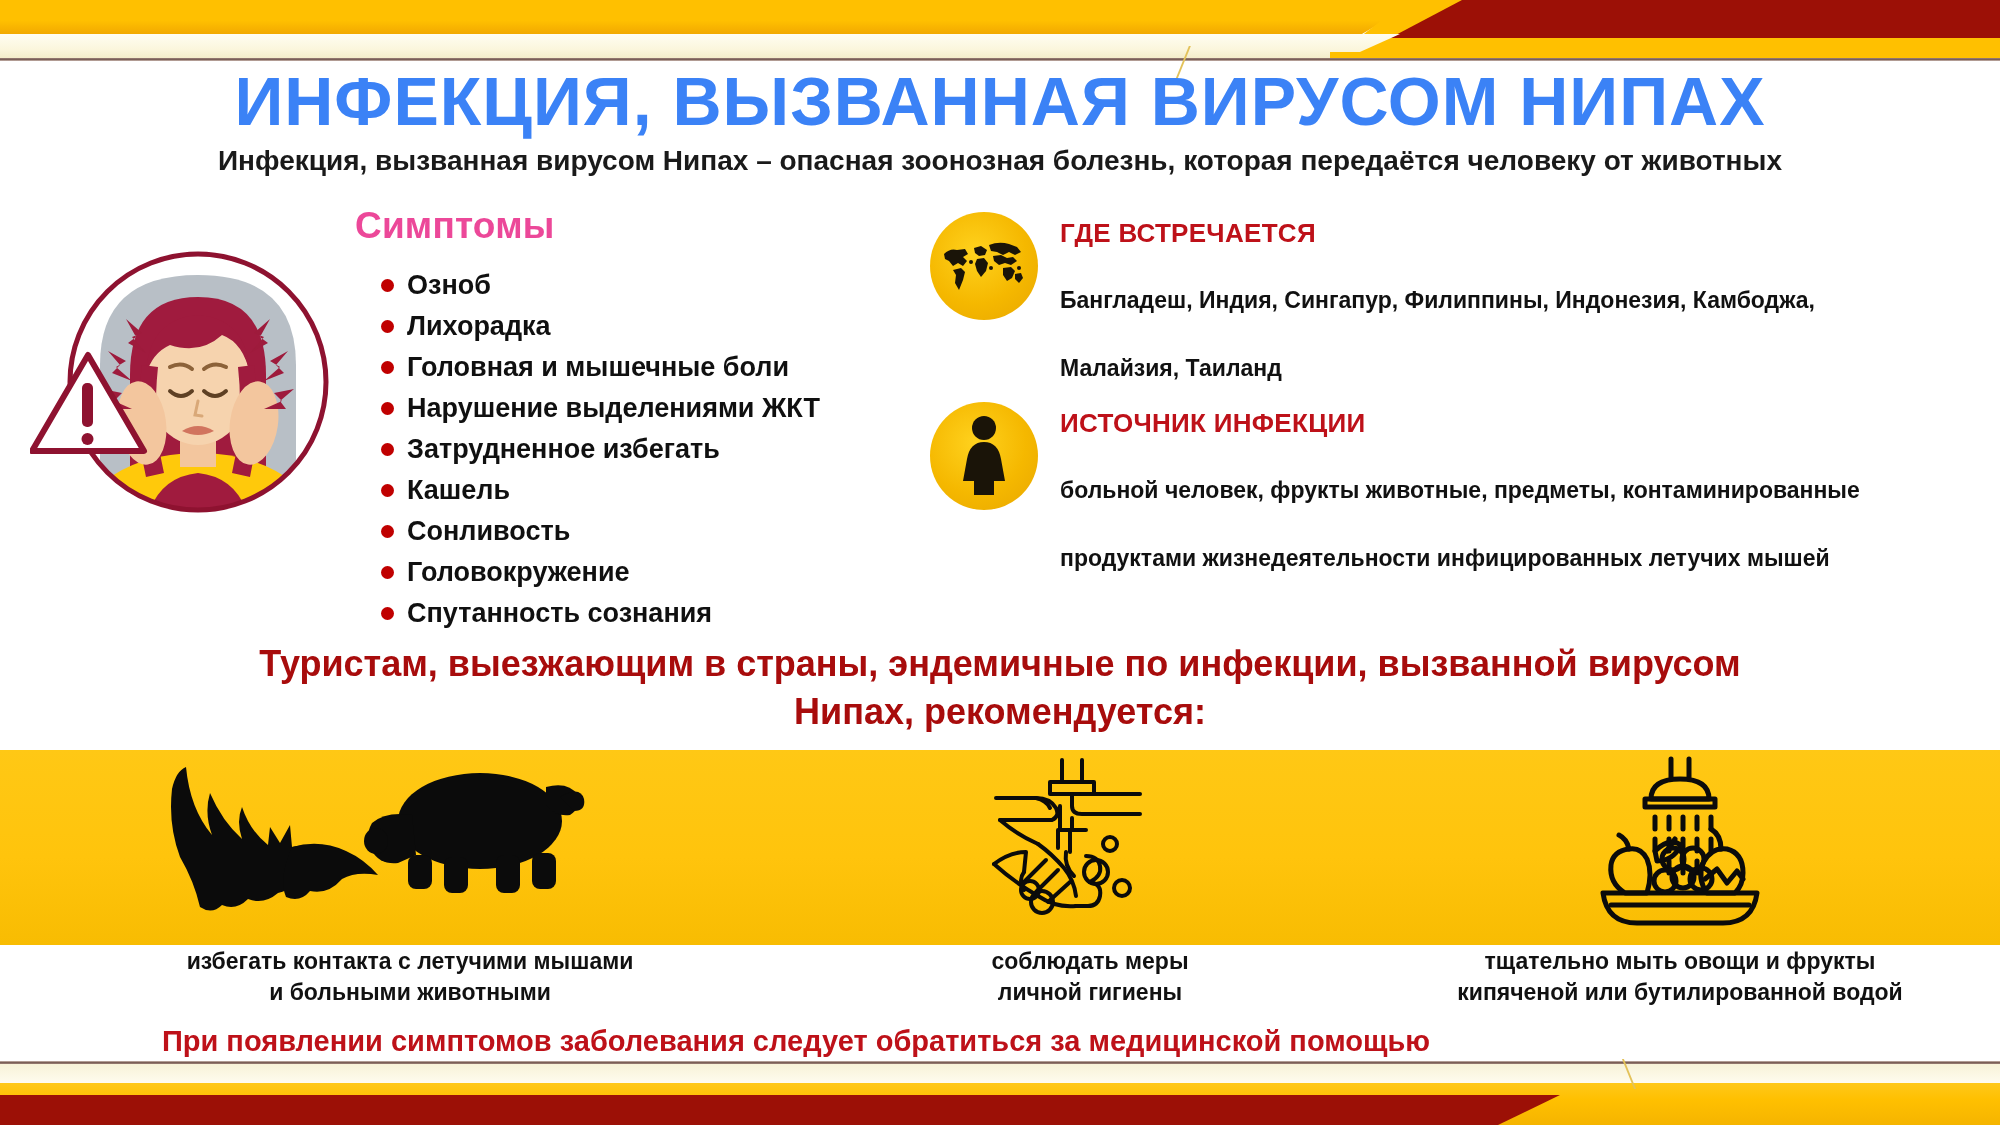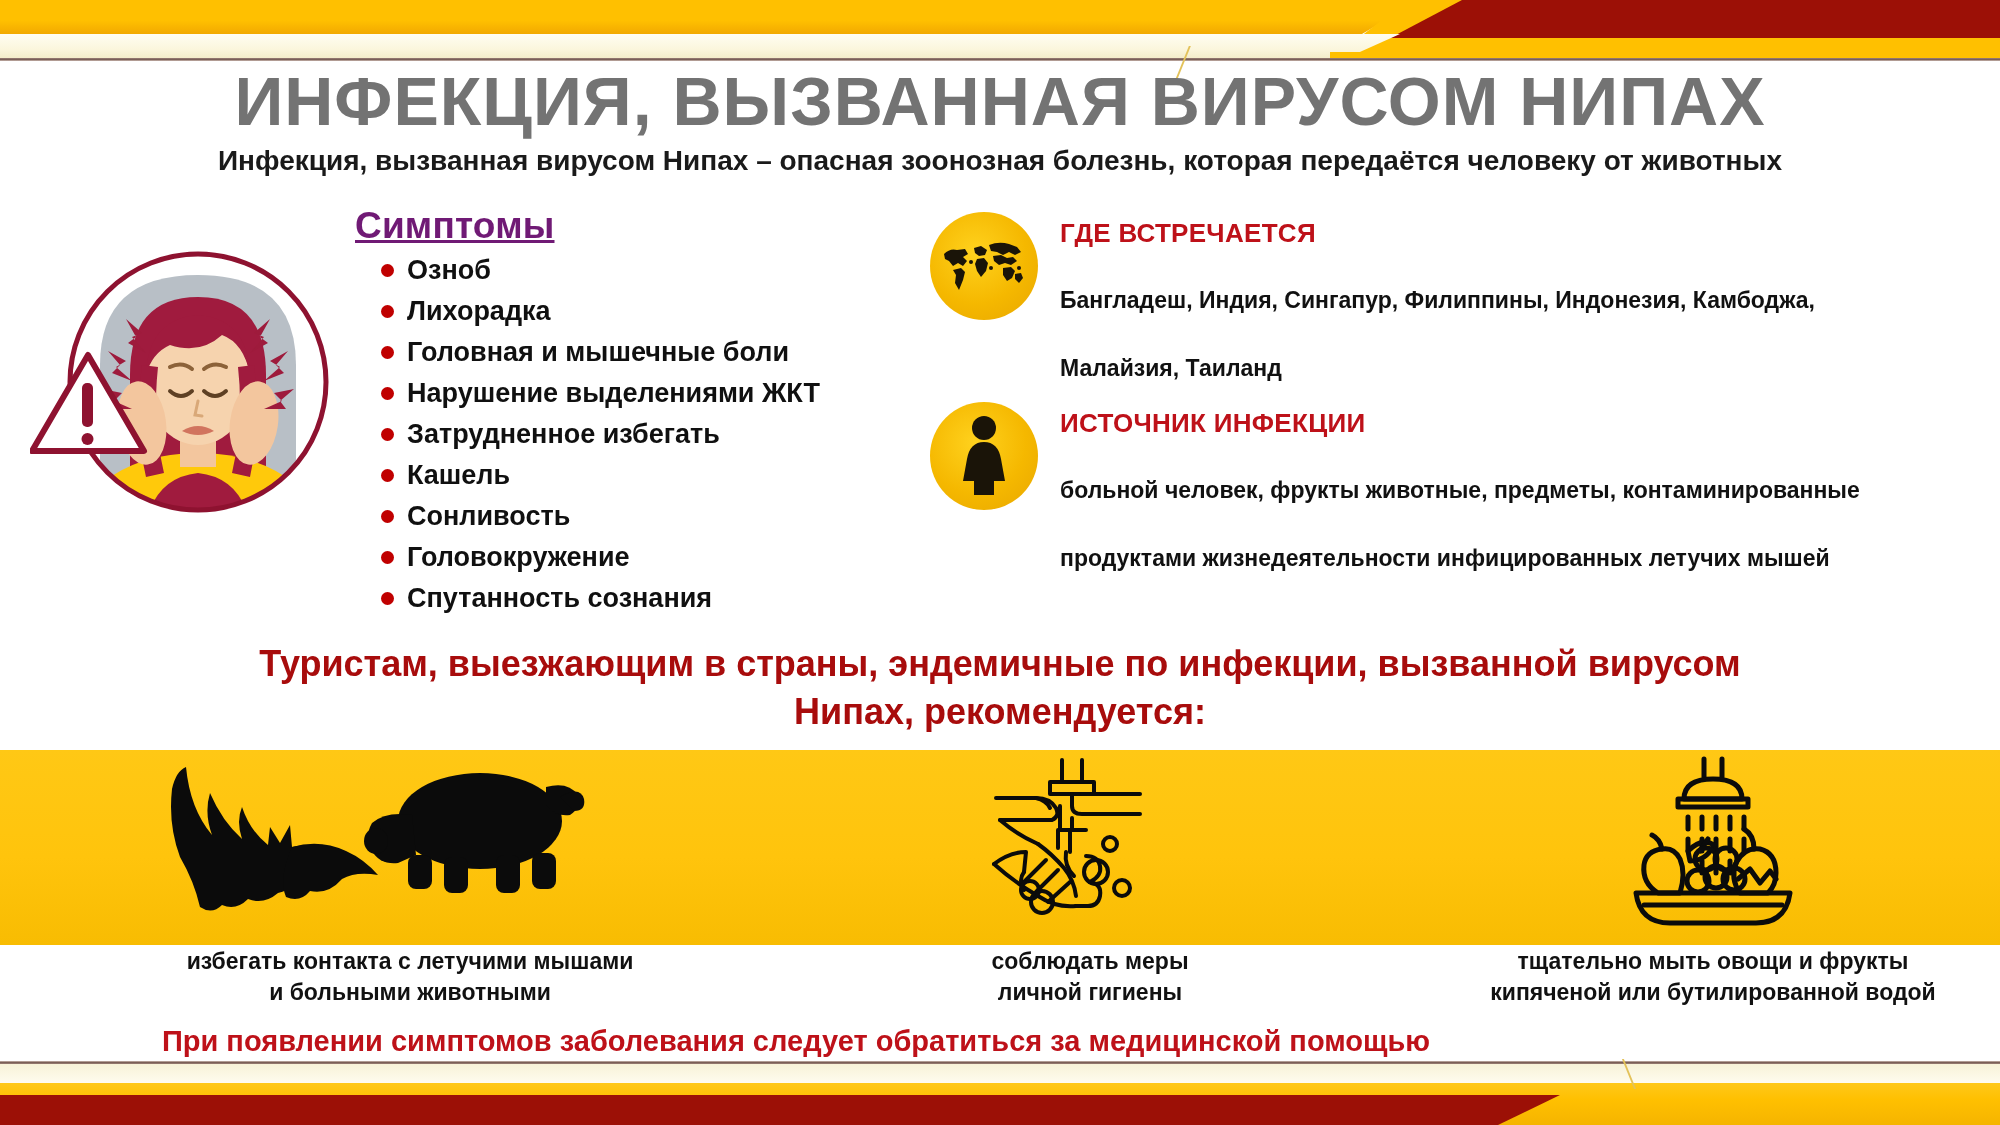--- a/index.html
+++ b/index.html
@@ -77,40 +77,40 @@
     position: absolute; top: 12px; left: 1628px; width: 50px; height: 30px;
     border-left: 2px solid #E3C25A;
     transform: skewX(22deg);
   }
 
   
   .main-title {
     position: absolute; top: 62px; left: 0; width: 2000px;
     text-align: center;
     font-size: 68px; font-weight: bold; letter-spacing: 1px;
-    color: #737373;
+    color: #3b82f6;
     font-family: "Liberation Sans", sans-serif;
     white-space: nowrap;
   }
   .subtitle {
     position: absolute; top: 145px; left: 0; width: 2000px;
     text-align: center;
     font-size: 28px; font-weight: bold;
     color: #1a1a1a;
     white-space: nowrap;
   }
 
   
   .woman-wrap { position: absolute; top: 215px; left: 30px; width: 310px; height: 320px; }
 
   
   .symptoms { position: absolute; top: 205px; left: 355px; width: 540px; }
   .symptoms h2 {
-    font-size: 37px; font-weight: bold; color: #701a75;
-    margin-bottom: 3px; letter-spacing: .2px; text-decoration: underline;
+    font-size: 37px; font-weight: bold; color: #ec4899;
+    margin-bottom: 18px; letter-spacing: .2px;
   }
   .symptoms ul { list-style: none; }
   .symptoms li {
     display: flex; align-items: center;
     font-size: 27px; font-weight: bold; color: #101010;
     line-height: 1.0; padding: 7px 0 7px 26px;
     white-space: nowrap;
   }
   .bullet {
     display: inline-block; width: 13px; height: 13px; border-radius: 50%;
@@ -152,21 +152,21 @@
     background: linear-gradient(180deg, #FFC815 0%, #FFC40C 55%, #F8BC02 100%);
   }
   .rec-item { position: absolute; top: 750px; height: 290px; }
   .rec-icon { height: 180px; display: flex; align-items: center; justify-content: center; padding-top: 8px; }
   .rec-caption {
     margin-top: 16px; text-align: center;
     font-size: 23px; font-weight: bold; color: #111; line-height: 1.35;
   }
   .rec-1 { left: 100px;  width: 620px; }
   .rec-2 { left: 880px;  width: 420px; }
-  .rec-3 { left: 1433px; width: 560px; }
+  .rec-3 { left: 1400px; width: 560px; }
 
   
   .footer-note {
     position: absolute; top: 1025px; left: 0; width: 1592px;
     text-align: center;
     font-size: 29px; font-weight: bold; color: #BE1119;
     white-space: nowrap;
   }
 </style>
 </head>

